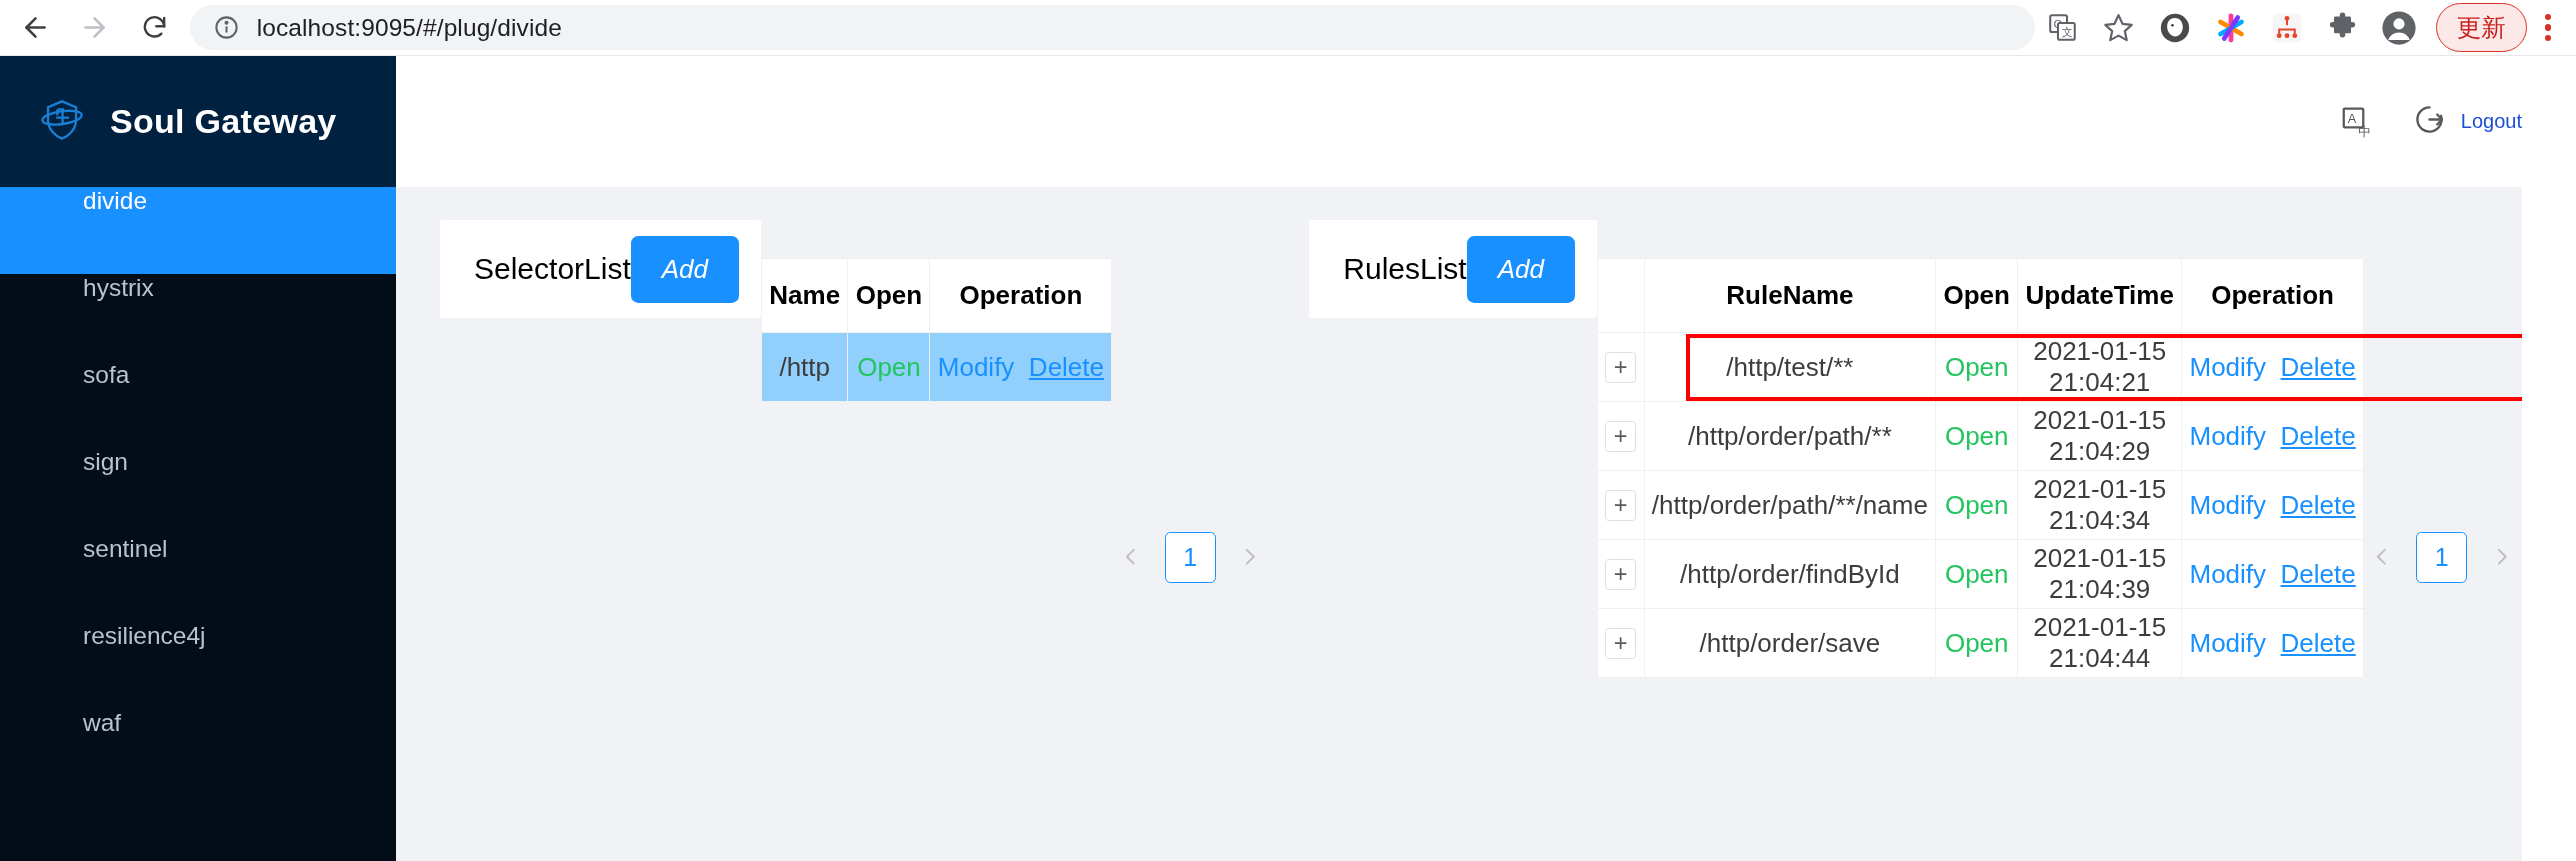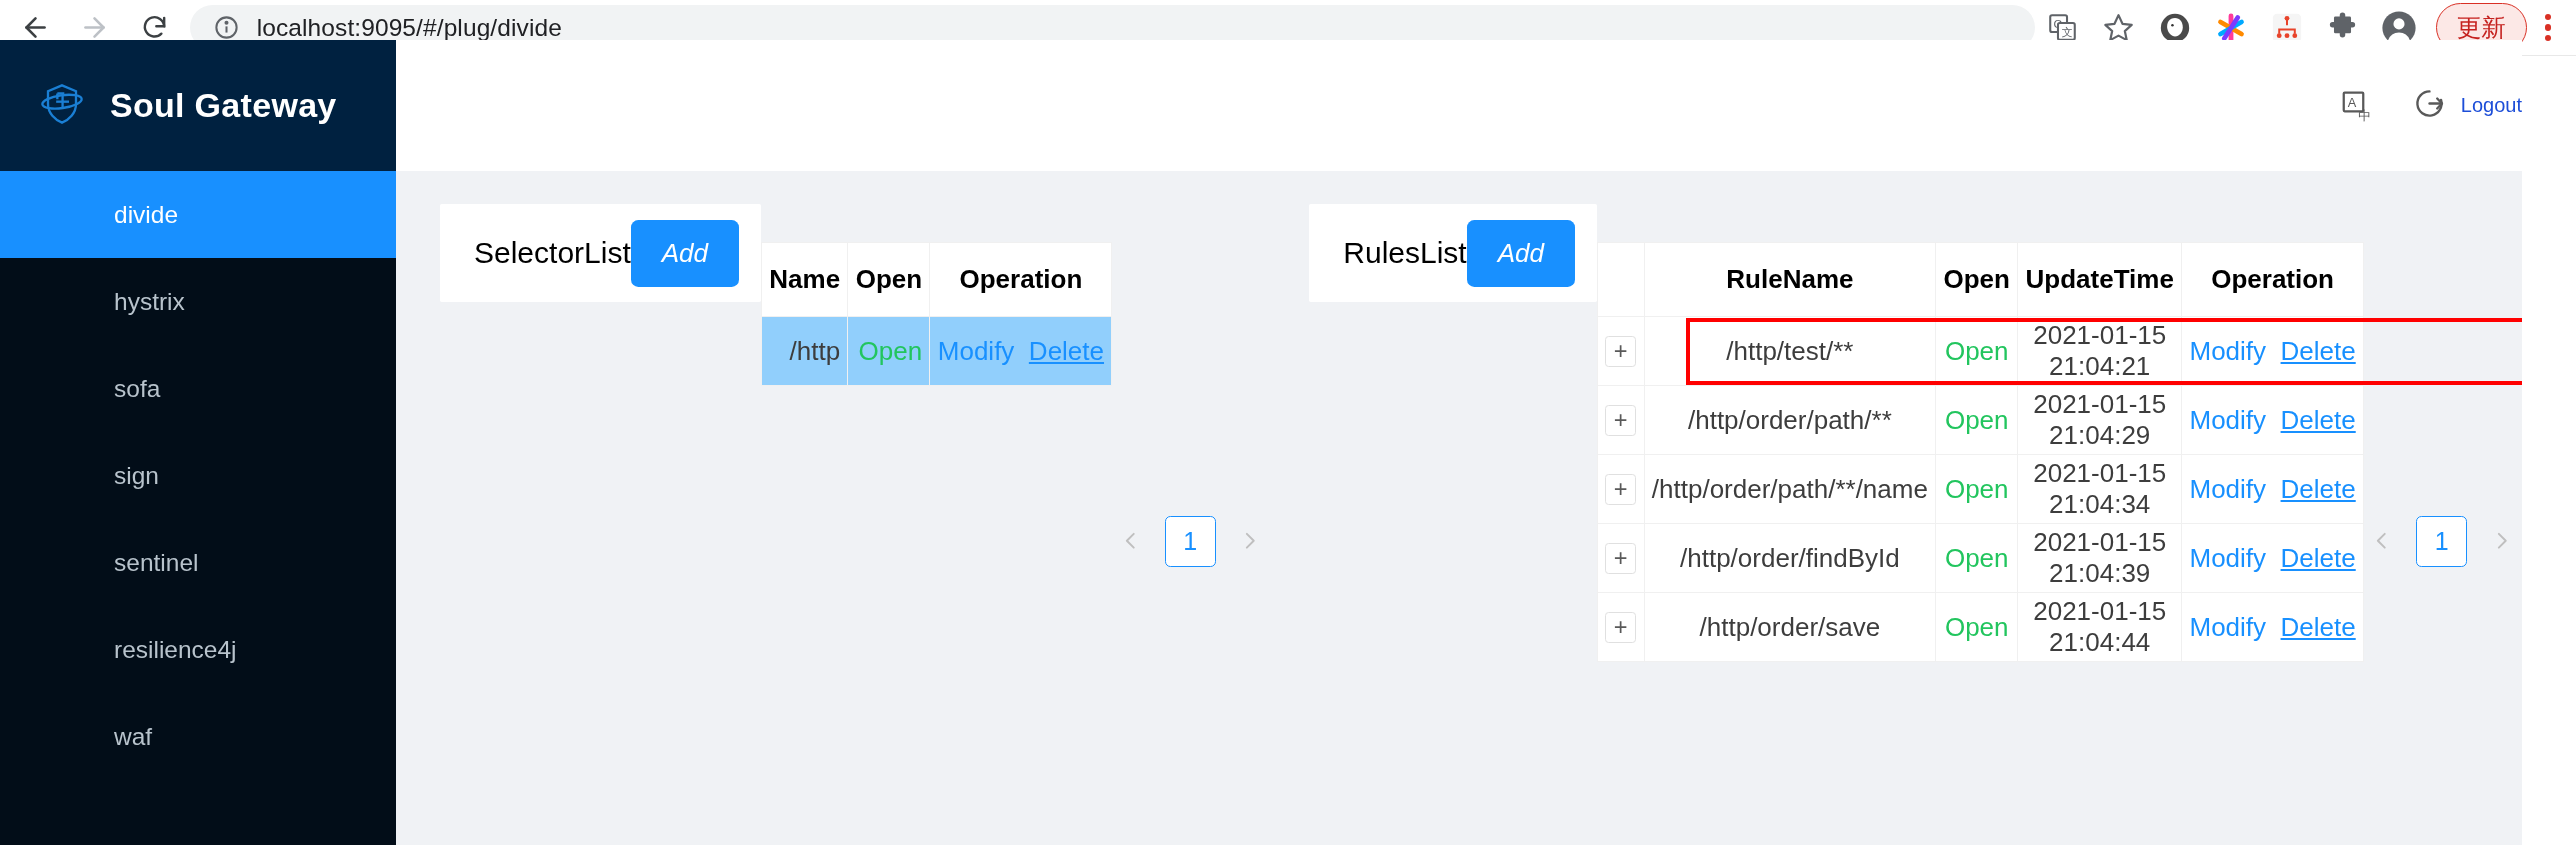--- a/index.html
+++ b/index.html
@@ -64,21 +64,21 @@
     justify-content: center; gap: 4.5px;
     margin-right: 3.6px;
   }
   #kebab span {
     width: 6.3px; height: 6.3px; border-radius: 50%; background: #d93025;
     display: block;
   }
 
   
   #app {
-    position: absolute; left: 0; top: 40px;
+    position: absolute; left: 0; top: 56px;
     width: 2522px; height: 805px;
     display: flex;
     background: #f0f2f5;
   }
 
   
   #sidebar {
     width: 396px; flex: 0 0 396px;
     background: #020d18;
     overflow: hidden;
@@ -98,22 +98,22 @@
   #menu-top {
     height: 109px;
     display: flex; align-items: center;
     padding: 0 31px 0 36px;
     color: #ffffff; font-size: 24.5px;
   }
   #menu-top .mt-label { margin-left: 18px; }
   #menu-top .mt-caret { margin-left: auto; }
   .side-item {
     height: 87px;
-    display: flex; align-items: center;
-    padding-left: 114px;
+    display: flex; align-items: flex-start;
+    padding-left: 83px;
     color: #b8c3cc; font-size: 24.5px;
   }
   .side-item.active {
     background: #1890ff;
     color: #ffffff;
   }
 
   
   #main {
     flex: 1; min-width: 0;
@@ -197,21 +197,21 @@
     text-align: center;
     padding: 0 7.3px;
   }
   td {
     font-size: 26px; color: #3d3d3d;
     height: 69px;
     border: 0.9px solid #f0f0f0;
     text-align: center;
     padding: 0 7.3px;
   }
-  tr.selected td { background: #91cffc; text-align: right; }
+  tr.selected td { background: #91cffc; }
   .open-txt { color: #22c55e; }
   .link { color: #1890ff; cursor: pointer; }
   .op-cell .link + .link { margin-left: 14.5px; text-decoration: underline; }
 
   .expand-cell { width: 85px; }
   .expand-btn {
     width: 31px; height: 31px;
     border: 0.9px solid #e0e0e0;
     border-radius: 3.6px;
     background: #ffffff;

